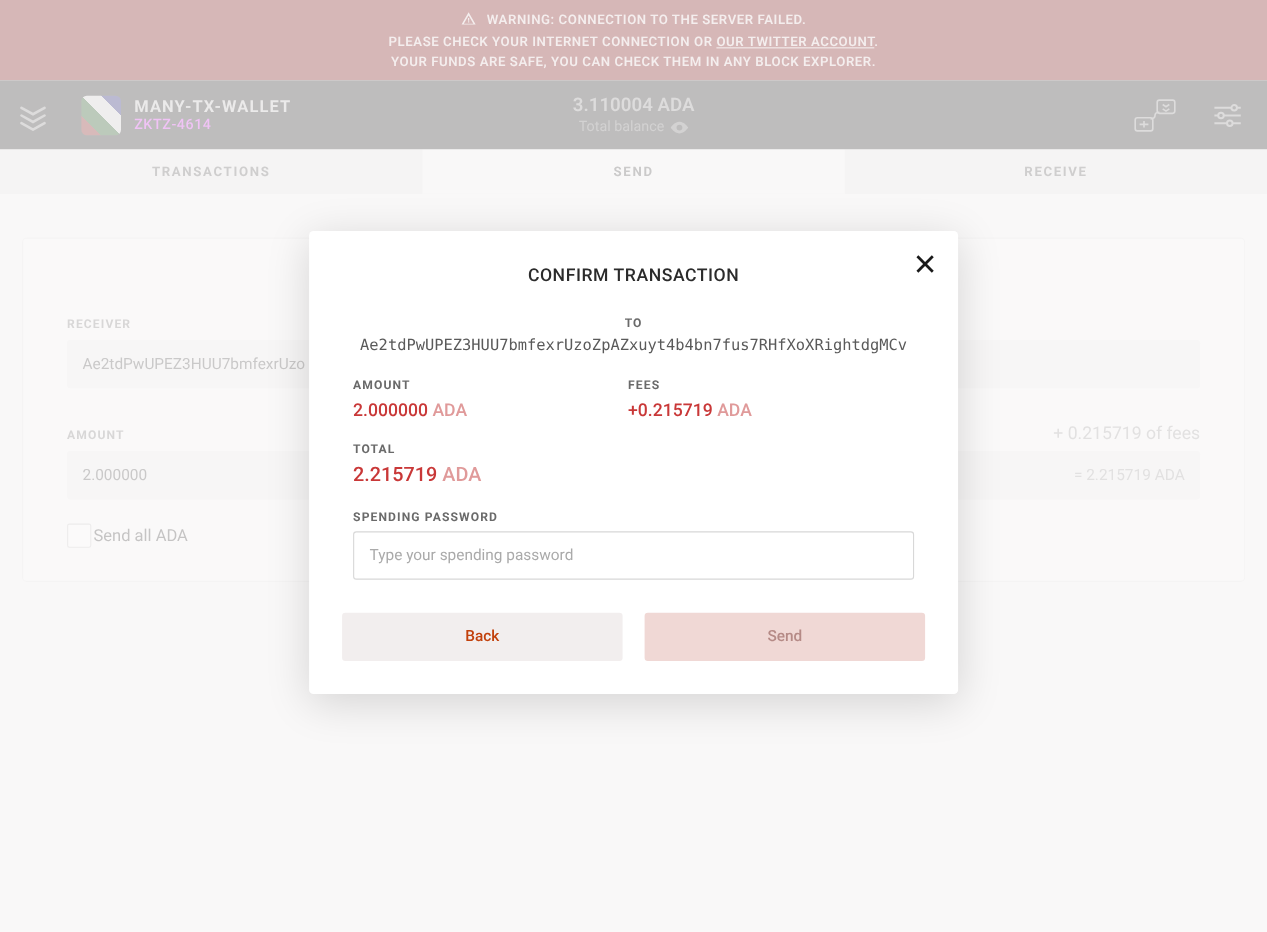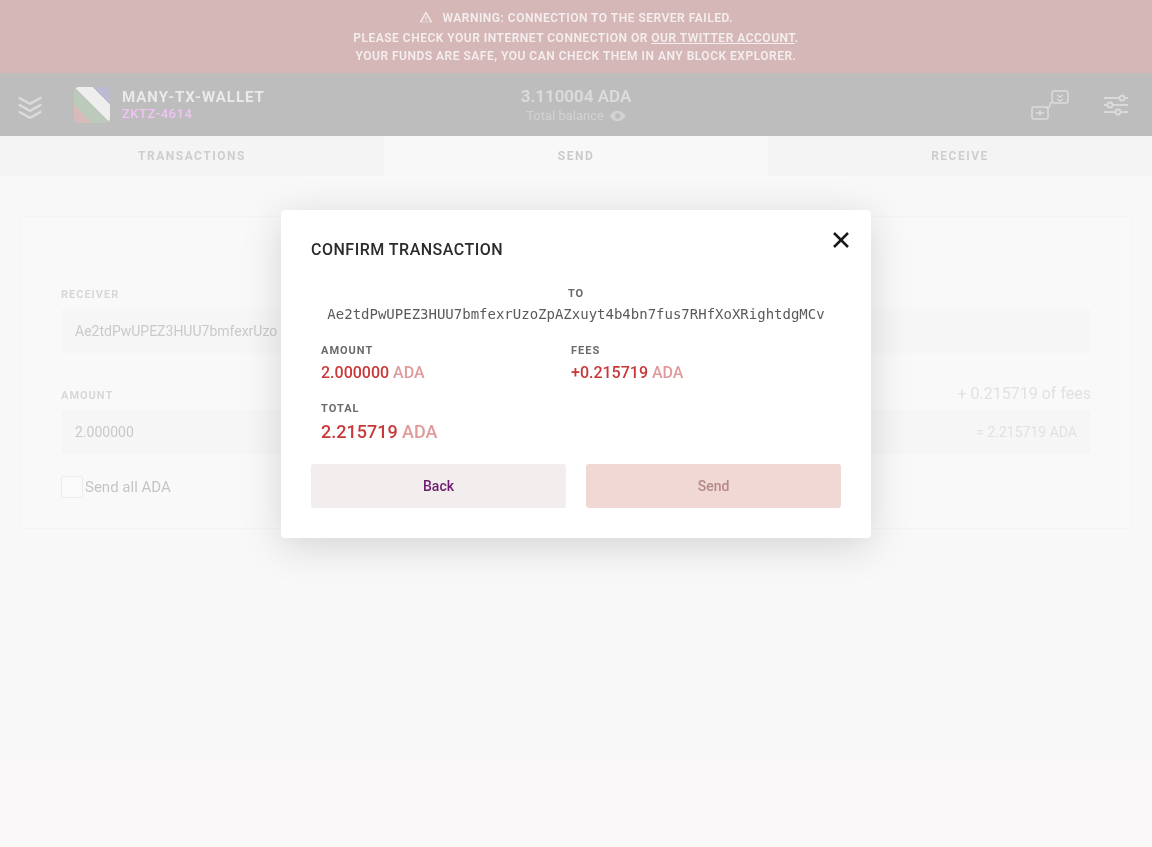--- a/index.html
+++ b/index.html
@@ -213,21 +213,21 @@
     .modal {
       margin-top: 210px;
       width: 590px;
       background: #fff;
       border-radius: 4px;
       box-shadow: 0 8px 40px rgba(0,0,0,0.15);
       padding: 30px 30px 30px 30px;
       position: relative;
     }
     .modal-title {
-      text-align: left;
+      text-align: center;
       font-size: 16px;
       font-weight: 500;
       letter-spacing: 0.5px;
       color: #2b2b2b;
       margin-bottom: 28px;
     }
     .modal-close {
       position: absolute;
       top: 18px;
       right: 18px;
@@ -291,21 +291,21 @@
       flex: 1;
       height: 44px;
       border: none;
       border-radius: 3px;
       font-size: 14px;
       font-weight: 500;
       cursor: pointer;
     }
     .m-btn.back {
       background: #f2eeee;
-      color: #701a75;
+      color: #c2410c;
     }
     .m-btn.send {
       background: #f0d8d5;
       color: #b58a86;
     }
   </style>
 </head>
 <body>
 
 <div class="warning-banner">
@@ -428,19 +428,23 @@
     </div>
 
     <div class="m-total">
       <div class="m-label">TOTAL</div>
       <div class="m-value">
         <span class="num">2.215719</span>
         <span class="cur">ADA</span>
       </div>
     </div>
 
+    <div class="m-password">
+      <div class="m-label">SPENDING PASSWORD</div>
+      <input type="password" class="m-password-input" placeholder="Type your spending password" style="">
+    </div>
 
     <div class="m-buttons">
       <button class="m-btn back">Back</button>
       <button class="m-btn send">Send</button>
     </div>
   </div>
 </div>
 
 </body></html>

